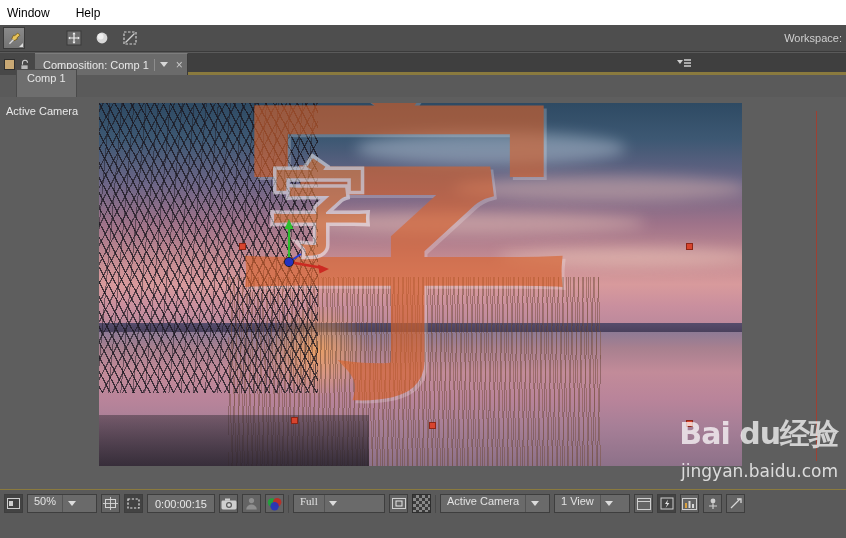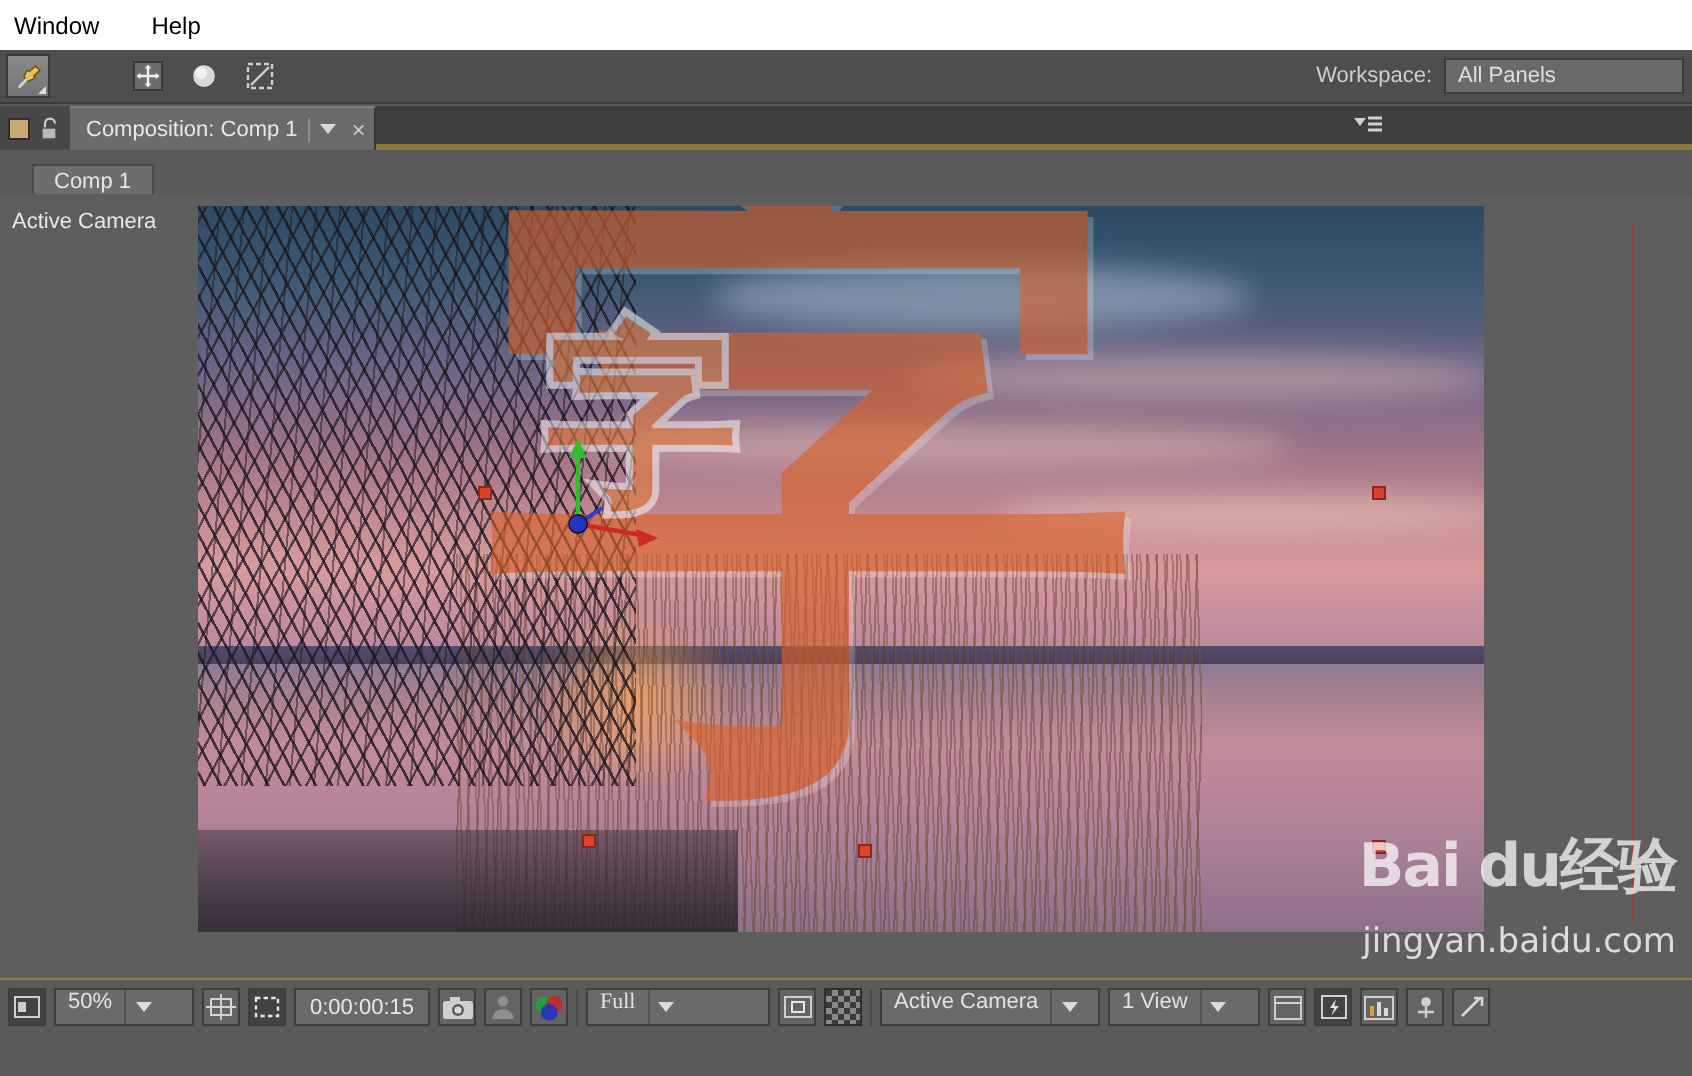--- a/index.html
+++ b/index.html
@@ -74,21 +74,21 @@
   .tab-rest-inner { position:absolute; left:0; right:0; top:0; bottom:0; border-bottom:2px solid #8a7a3e; }
 
   
   .subtabs {
     position: absolute; left: 0; top: 75px; width: 846px; height: 22px;
     background: #5a5a5a;
     display: flex; align-items: flex-end; padding-left: 16px;
   }
   .subtab {
     background: #6e6e6e; border: 1px solid #4a4a4a; border-bottom: none;
-    color: #e6e6e6; font-size: 11px; padding: 2px 10px 0 10px;
+    color: #e6e6e6; font-size: 11px; padding: 2px 10px 13px 10px;
   }
   .panel-menu {
     position: absolute; right: 6px; top: 56px; width: 16px; height: 12px;
   }
 
   
   .viewer {
     position: absolute; left: 0; top: 97px; width: 846px; height: 392px;
     background: #5e5e5e;
   }
@@ -276,21 +276,20 @@
       <div class="ticon">
         <svg width="16" height="16" viewBox="0 0 16 16">
           <rect x="2" y="2" width="12" height="12" fill="none" stroke="#cfcfcf" stroke-width="1.2" stroke-dasharray="2.5 1.5"></rect>
           <path d="M3.5 12.5 L12.5 3.5" stroke="#cfcfcf" stroke-width="1.2"></path>
         </svg>
       </div>
     </div>
 
     <div class="workspace-wrap">
       <div class="workspace-label">Workspace:</div>
-      <div class="workspace-sel">All Panels</div>
     </div>
   </div>
 
   <div class="panel-tabs">
     <div class="tab-ctrls">
       <div class="tab-color"></div>
       <div class="lock-ico">
         <svg width="12" height="13" viewBox="0 0 12 13">
           <path d="M3.5 6 L3.5 3.8 A2.5 2.5 0 0 1 8.5 3.8" fill="none" stroke="#cfcfcf" stroke-width="1.1"></path>
           <rect x="2" y="6" width="7" height="5.5" fill="#b9b9b9" stroke="#4a4a4a" stroke-width="0.7"></rect>

